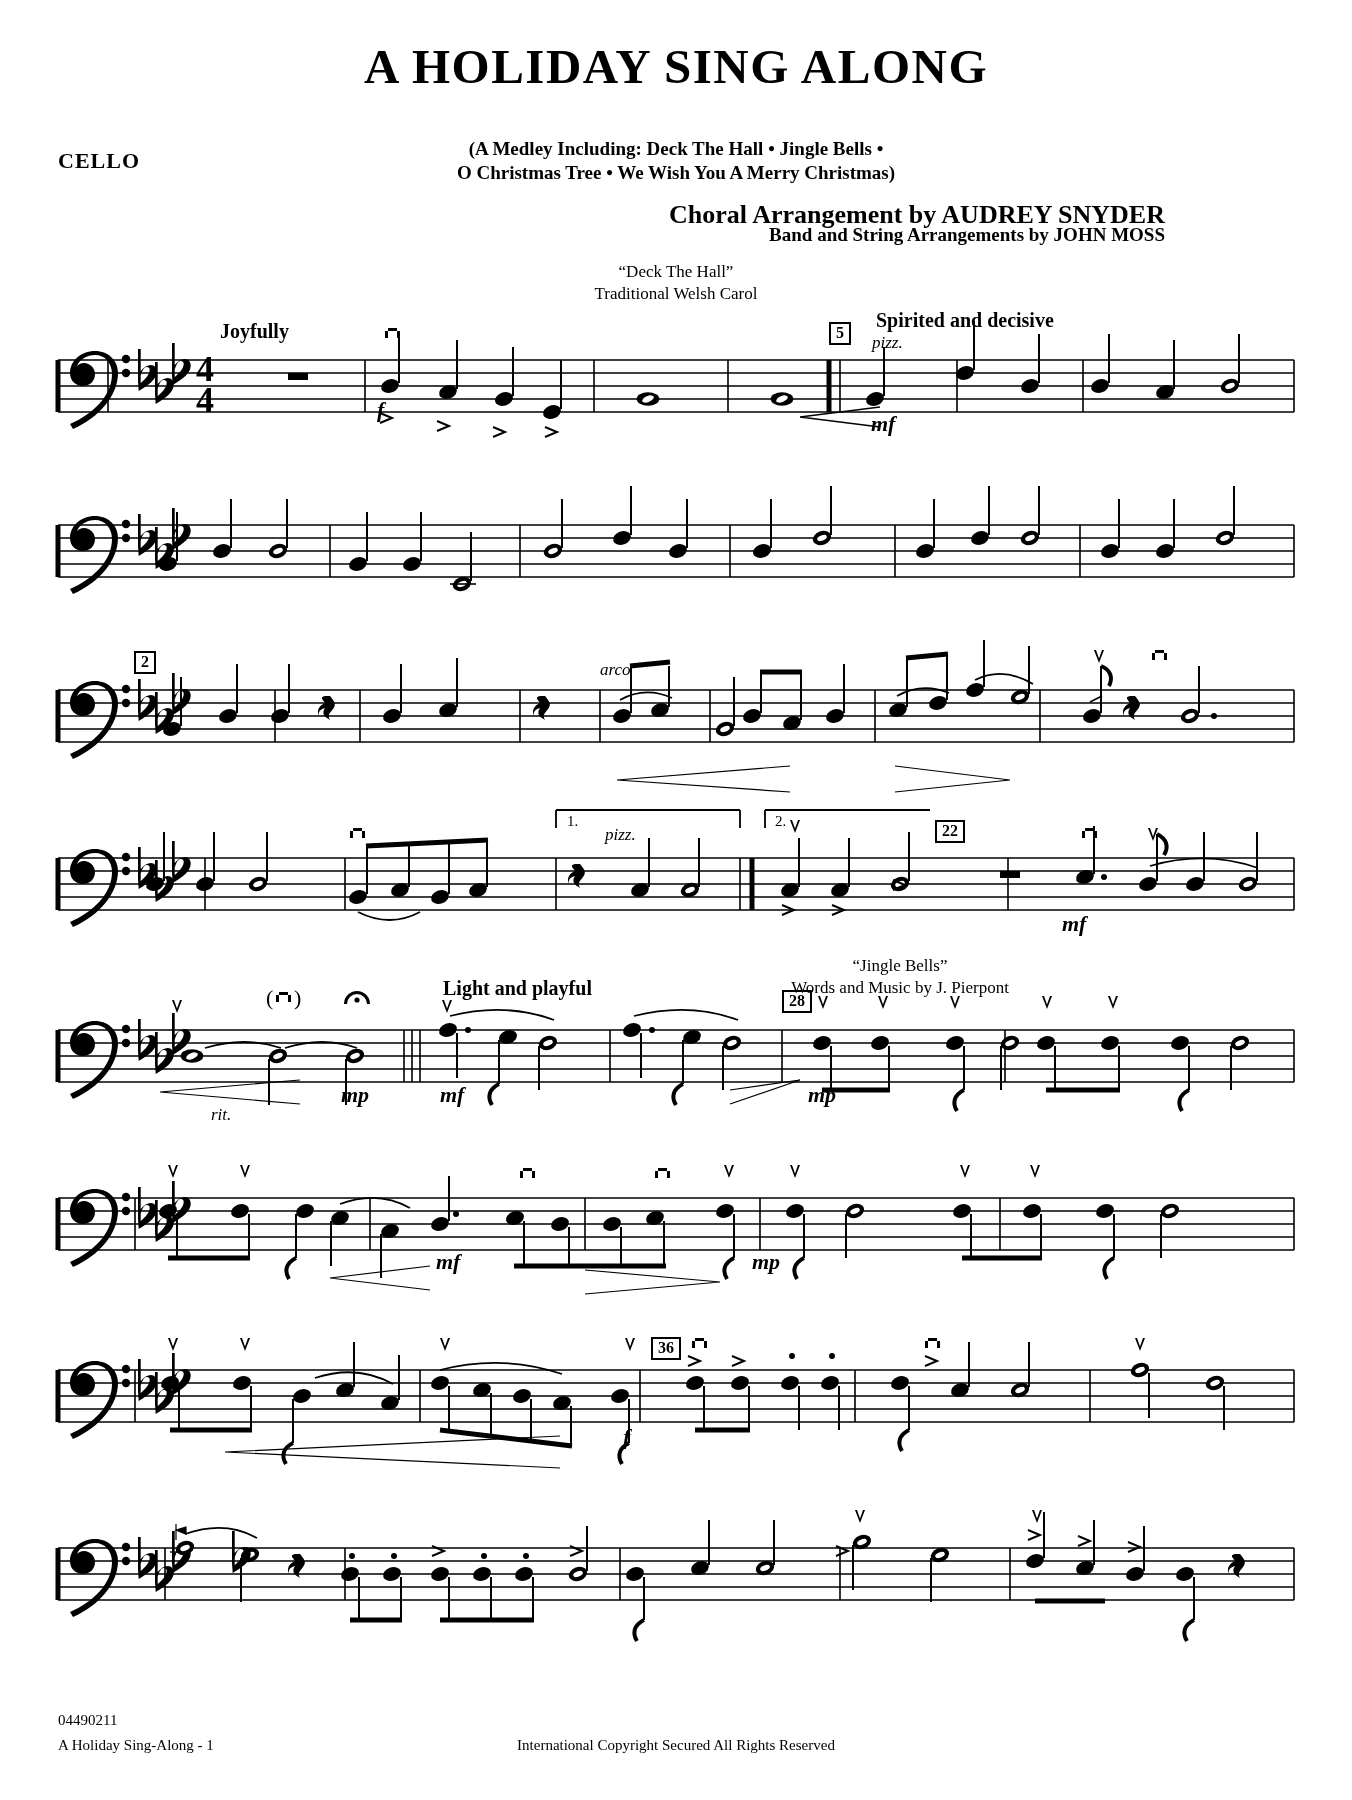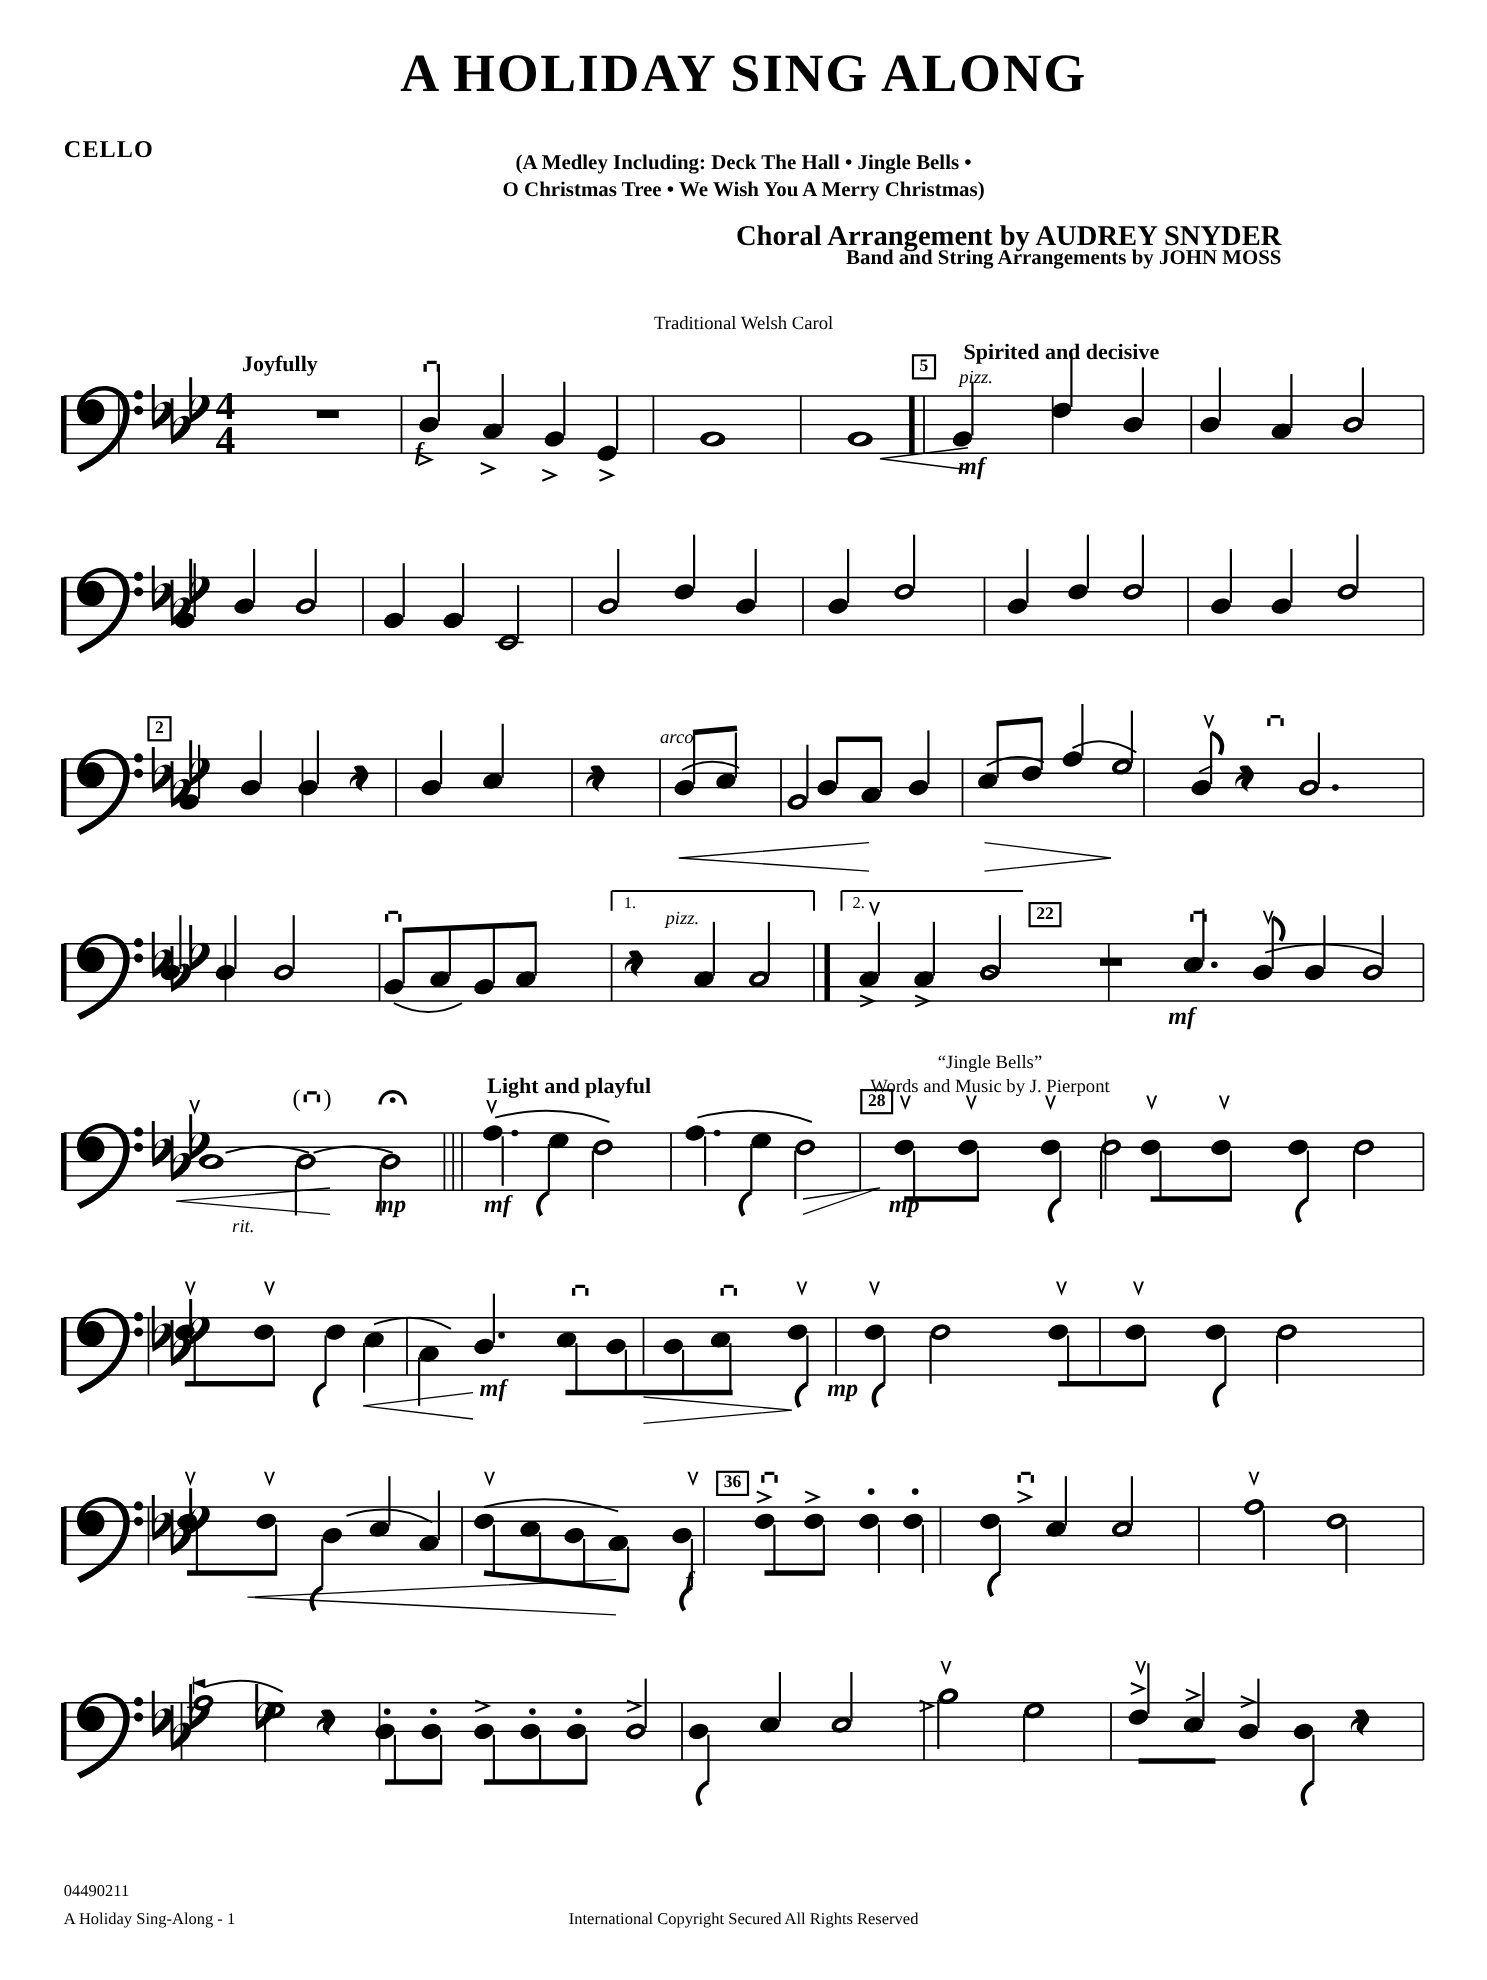--- a/index.html
+++ b/index.html
@@ -49,21 +49,21 @@
   }
   .subtitle3 {
     position: absolute;
     top: 162px; left: 0; width: 1352px;
     text-align: center;
     font-size: 19px;
     font-weight: bold;
   }
   .instrument {
     position: absolute;
-    top: 123px; left: 58px;
+    top: 148px; left: 58px;
     font-size: 22px;
     font-weight: bold;
     letter-spacing: 1px;
   }
   .credit1 {
     position: absolute;
     top: 200px; right: 58px;
     font-size: 26px;
     font-weight: bold;
     text-align: right;
@@ -148,20 +148,21 @@
 
 <div class="page">
 
   <div class="title">A HOLIDAY SING ALONG</div>
   <div class="subtitle2">(A Medley Including: Deck The Hall • Jingle Bells •</div>
   <div class="subtitle3">O Christmas Tree • We Wish You A Merry Christmas)</div>
   <div class="instrument">CELLO</div>
   <div class="credit1">Choral Arrangement by AUDREY SNYDER</div>
   <div class="credit2">Band and String Arrangements by JOHN MOSS</div>
 
+  <div class="songlabel" style="top:262px; left:0; width:1352px;">“Deck The Hall”</div>
   <div class="songlabel" style="top:284px; left:0; width:1352px;">Traditional Welsh Carol</div>
 
   <div class="tempo" style="top:320px; left:220px;">Joyfully</div>
   <div class="tempo" style="top:309px; left:876px;">Spirited and decisive</div>
   <div class="tempo" style="top:977px; left:443px;">Light and playful</div>
 
   <div class="expr" style="top:333px; left:872px;">pizz.</div>
   <div class="expr" style="top:660px; left:600px;">arco</div>
   <div class="expr" style="top:825px; left:605px;">pizz.</div>
   <div class="expr" style="top:1105px; left:211px;">rit.</div>

